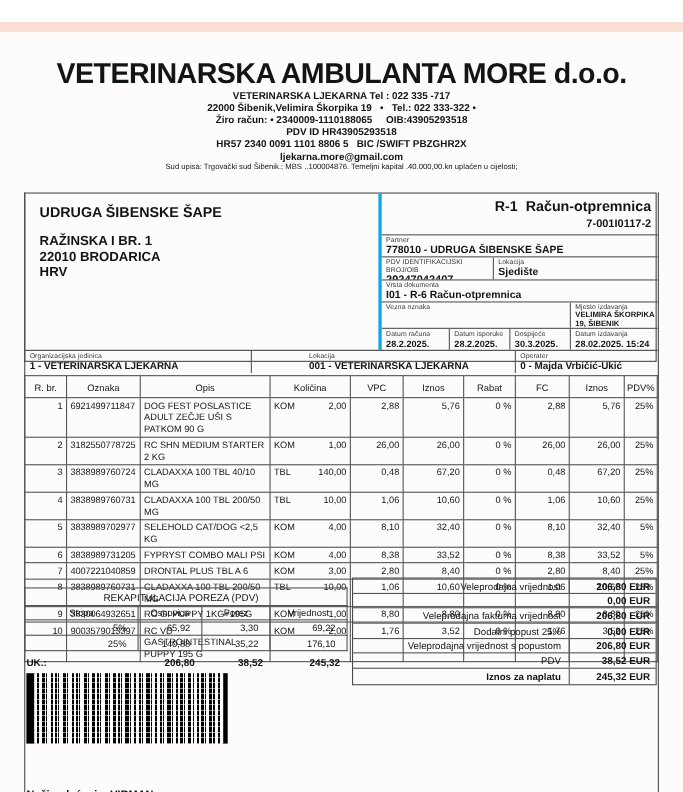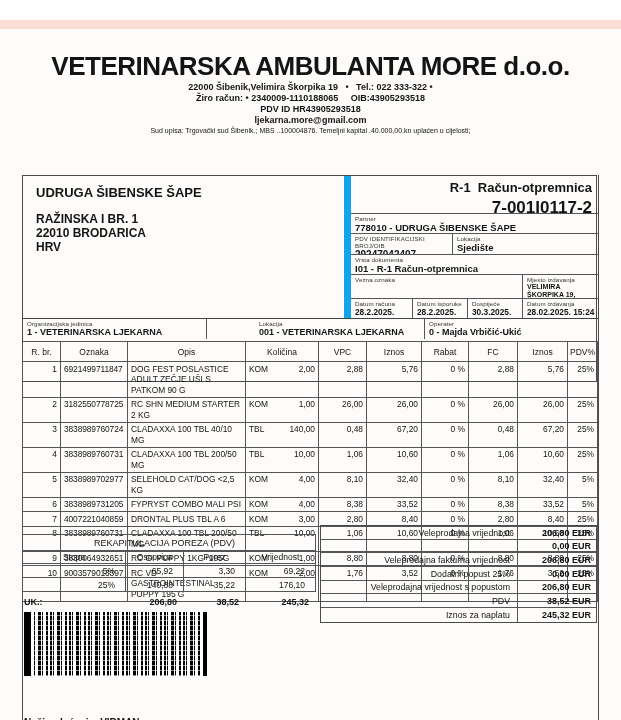--- a/index.html
+++ b/index.html
@@ -12,49 +12,49 @@
            font-size:26px;font-weight:bold;letter-spacing:-0.5px;}
   .co-lines{position:absolute;top:62px;left:0;width:100%;text-align:center;}
   .cl{font-size:9px;font-weight:bold;line-height:11px;white-space:pre-wrap;}
   .cl.small{font-size:7px;font-weight:normal;line-height:10px;}
 
   
   #doc-frame{position:absolute;left:22px;top:155px;width:575px;height:565px;
              border-left:1.2px solid #4a4a4a;border-right:1.2px solid #4a4a4a;}
 
   
-  #head-box{position:absolute;left:22px;top:155px;width:575px;height:207px;
+  #head-box{position:absolute;left:22px;top:155px;width:575px;height:154px;
             border:1.2px solid #4a4a4a;box-sizing:border-box;}
   #customer{position:absolute;left:0;top:0;width:321px;height:142px;padding:9px 0 0 13px;box-sizing:border-box;}
   .cust-name{font-size:13px;font-weight:bold;margin-bottom:12px;}
   .cust-addr{font-size:12px;font-weight:bold;line-height:14px;}
   #details{position:absolute;left:321px;top:0;width:254px;height:142px;
-           border-left:7px solid #0ea5e9;box-sizing:border-box;}
+           border-left:3px solid #0ea5e9;box-sizing:border-box;}
   .lbl{display:block;font-size:6.2px;color:#333;padding:1px 0 0 4px;letter-spacing:0.1px;}
   .d-title{height:37px;box-sizing:border-box;text-align:right;padding:4px 6px 0 0;}
   .dt1{font-size:13px;font-weight:bold;white-space:pre-wrap;}
-  .dt2{font-size:17px;font-weight:bold;margin-top:3px;}
+  .dt2{font-size:10px;font-weight:bold;margin-top:3px;}
   .d-row{border-top:1px solid #555;box-sizing:border-box;overflow:hidden;}
   .d-partner{height:20px;}
   .d-duo{height:21px;display:flex;}
   .d-duo .c1{width:102px;border-right:1px solid #555;box-sizing:border-box;}
   .d-duo .c2{flex:1;}
   .d-vrsta{height:20px;}
   .d-vezna{height:24px;display:flex;}
   .d-vezna .cv{width:172px;border-right:1px solid #555;box-sizing:border-box;}
   .d-vezna .cm{flex:1;}
   .d-datum{height:20px;display:flex;}
   .d-datum .dc{box-sizing:border-box;border-right:1px solid #555;}
   .d-datum .dc:last-child{border-right:none;flex:1;}
   .v95{display:block;font-size:9.5px;font-weight:bold;padding-left:4px;}
   .v10{display:block;font-size:10px;font-weight:bold;padding-left:4px;}
   .v85{display:block;font-size:8.3px;font-weight:bold;padding-left:4px;}
   .v7{display:block;font-size:7px;font-weight:bold;padding-left:4px;line-height:7.5px;}
   #strip{position:absolute;left:0;top:142px;width:575px;height:21px;border-top:1.2px solid #444;
-         display:flex;box-sizing:border-box;}
+         display:flex;box-sizing:border-box;gap:22px;}
   #strip .sc{box-sizing:border-box;overflow:hidden;}
   #strip .s1{width:183px;}
   #strip .s2{width:218px;border-left:1px solid #555;padding-left:48px;}
   #strip .s3{flex:1;border-left:1px solid #555;}
   .v9{display:block;font-size:9px;font-weight:bold;padding-left:4px;}
 
   
   #items-table{position:absolute;left:22px;top:321px;width:575px;border-collapse:collapse;table-layout:fixed;}
   #items-table th,#items-table td{border:1px solid #555;box-sizing:border-box;}
   #items-table th{height:20px;font-size:8.5px;font-weight:normal;text-align:center;padding:0 1px;}
@@ -78,44 +78,46 @@
   #uk-row .l{text-align:left;padding-left:2px;}
 
   
   #summary{position:absolute;left:320px;top:505px;width:277px;height:98px;
            border:1.2px solid #4a4a4a;box-sizing:border-box;}
   .sum-row{display:flex;height:13.7px;border-bottom:1px solid #555;box-sizing:border-box;gap:20px;}
   .sum-row:last-child{border-bottom:none;}
   .sum-label{width:197px;border-right:1px solid #555;box-sizing:border-box;
              font-size:8.8px;text-align:right;padding:1.5px 7px 0 0;}
   .sum-value{flex:1;font-size:9px;font-weight:bold;text-align:right;padding:1.5px 5px 0 0;}
-  .sum-row.total .sum-label{font-weight:normal;}
+  .sum-row.total .sum-label{font-weight:bold;}
 
   
   #barcode{position:absolute;left:24px;top:592px;width:172px;height:64px;
     border-left:7px solid #000;border-right:4px solid #000;
     box-shadow:inset 2px 0 0 #fff,inset -2px 0 0 #fff;
     background-image:
       repeating-linear-gradient(0deg, rgba(255,255,255,0.55) 0 1px, transparent 1px 5px),
       repeating-linear-gradient(90deg,#000 0 2px,#fff 2px 3px,#000 3px 4px,#fff 4px 7px,
         #000 7px 10px,#fff 10px 11px,#000 11px 12px,#fff 12px 15px,#000 15px 17px,#fff 17px 19px);}
 
   #payment{position:absolute;left:24px;top:697px;font-size:10px;font-weight:bold;}
 </style>
 </head>
 <body>
 
 <div id="page">
   <div class="band"></div>
 
   <div class="co-name">VETERINARSKA AMBULANTA MORE d.o.o.</div>
   <div class="co-lines">
+    <div class="cl">VETERINARSKA LJEKARNA Tel : 022 335 -717</div>
     <div class="cl">22000 Šibenik,Velimira Škorpika 19   •   Tel.: 022 333-322 •</div>
     <div class="cl">Žiro račun: • 2340009-1110188065     OIB:43905293518</div>
     <div class="cl">PDV ID HR43905293518</div>
+    <div class="cl">HR57 2340 0091 1101 8806 5   BIC /SWIFT PBZGHR2X</div>
     <div class="cl">ljekarna.more@gmail.com</div>
     <div class="cl small">Sud upisa: Trgovački sud Šibenik.; MBS ..100004876. Temeljni kapital .40.000,00.kn uplaćen u cijelosti;</div>
   </div>
 
   <div id="doc-frame"></div>
 
   <div id="head-box">
     <div id="customer">
       <div class="cust-name">UDRUGA ŠIBENSKE ŠAPE</div>
       <div class="cust-addr">RAŽINSKA I BR. 1</div>
@@ -137,21 +139,21 @@
           <span class="lbl">PDV IDENTIFIKACIJSKI BROJ/OIB</span>
           <span class="v10">29247042407</span>
         </div>
         <div class="c2">
           <span class="lbl">Lokacija</span>
           <span class="v95">Sjedište</span>
         </div>
       </div>
       <div class="d-row d-vrsta">
         <span class="lbl">Vrsta dokumenta</span>
-        <span class="v95">I01 - R-1  Račun-otpremnica</span>
+        <span class="v95">I01 - R-6  Račun-otpremnica</span>
       </div>
       <div class="d-row d-vezna">
         <div class="cv">
           <span class="lbl">Vezna oznaka</span>
           <span class="v95"></span>
         </div>
         <div class="cm">
           <span class="lbl">Mjesto izdavanja</span>
           <span class="v7">VELIMIRA ŠKORPIKA 19,  ŠIBENIK</span>
         </div>

